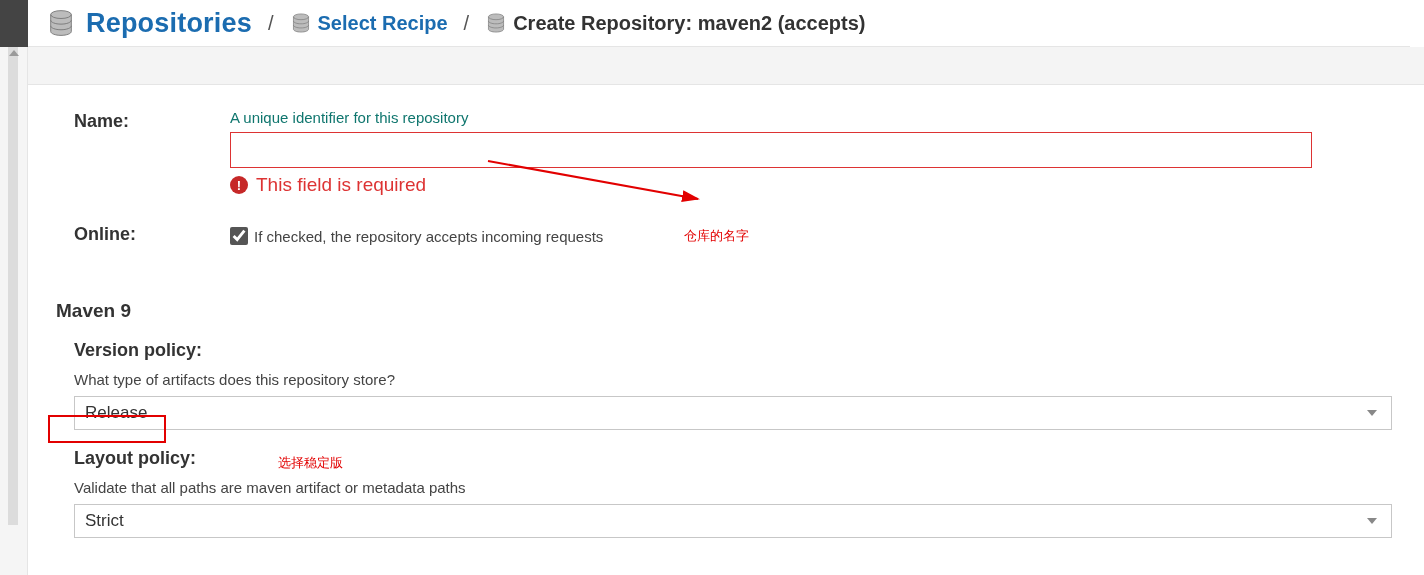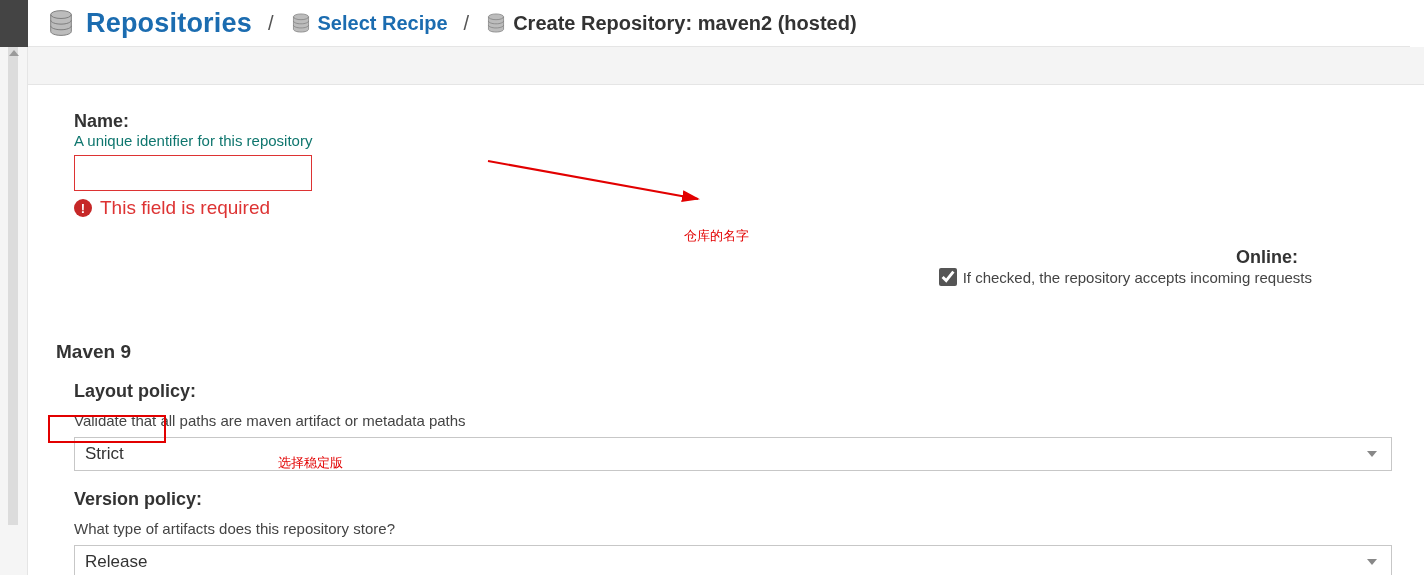--- a/index.html
+++ b/index.html
@@ -22,21 +22,21 @@
   .crumb-bar .current { color: #333; font-weight: 700; font-size: 20px; }
   .crumb-bar a { text-decoration: none; }
 
   
   .sub-strip { position: absolute; left: 28px; right: 0; top: 47px; height: 38px; background: #f4f4f4; border-bottom: 1px solid #e5e5e5; }
 
   
   .panel { position: absolute; left: 48px; right: 6px; top: 85px; bottom: 0; background: #fff; }
   .form { padding: 24px 26px 0 26px; position: relative; }
 
-  .row { display: flex; align-items: flex-start; flex-direction: column; }
+  .row { display: flex; align-items: flex-start; }
   .lbl { width: 156px; font-weight: 700; font-size: 18px; color: #333; padding-top: 2px; }
   .ctrl { flex: 1; min-width: 0; padding-right: 80px; }
   .help-text { font-size: 15px; color: #0f766e; margin-bottom: 6px; }
 
   .text-input { width: 100%; height: 36px; border: 1px solid #d33; background: #fff; padding: 0 8px; font-size: 15px; outline: none; }
   .err-line { display: flex; align-items: center; margin-top: 6px; }
   .err-icon { width: 18px; height: 18px; margin-right: 8px; border-radius: 50%; background: #c62828; display: inline-flex; align-items: center; justify-content: center; color: #fff; font-weight: 700; font-size: 13px; }
   .err-text { color: #d33; font-size: 19px; text-align: center; }
 
   .online-row { margin-top: 26px; align-items: flex-end; }
@@ -97,21 +97,21 @@
   <span class="db-icon sm">
     <svg viewBox="0 0 32 32">
         <ellipse cx="16" cy="7" rx="11" ry="4.2" class="db-fill"></ellipse>
         <path d="M5 7v18c0 2.3 4.9 4.2 11 4.2s11-1.9 11-4.2V7" class="db-fill"></path>
         <ellipse cx="16" cy="7" rx="11" ry="4.2" class="db-stroke"></ellipse>
         <path d="M5 7v18c0 2.3 4.9 4.2 11 4.2s11-1.9 11-4.2V7" class="db-stroke"></path>
         <path d="M5 13c0 2.3 4.9 4.2 11 4.2s11-1.9 11-4.2" class="db-stroke"></path>
         <path d="M5 19c0 2.3 4.9 4.2 11 4.2s11-1.9 11-4.2" class="db-stroke"></path>
       </svg>
   </span>
-  <span class="current">Create Repository: maven2 (hosted)</span>
+  <span class="current">Create Repository: maven2 (accepts)</span>
 </div>
 
 <div class="sub-strip"></div>
 
 <div class="panel">
   <div class="form">
 
     <div class="row">
       <div class="lbl">Name:</div>
       <div class="ctrl">
@@ -128,33 +128,33 @@
       <div class="lbl">Online:</div>
       <div class="ctrl" style="display:flex;align-items:center;">
         <input type="checkbox" class="chk" checked="" style="">
         <span class="chk-lbl">If checked, the repository accepts incoming requests</span>
       </div>
     </div>
 
     <div class="section-head" style="margin-left:-18px;">Maven 9</div>
 
     <div class="field-block">
-      <div class="field-title">Layout policy:</div>
-      <div class="field-desc">Validate that all paths are maven artifact or metadata paths</div>
+      <div class="field-title">Version policy:</div>
+      <div class="field-desc">What type of artifacts does this repository store?</div>
       <div class="dropdown" style="margin-right:80px;">
-        <span>Strict</span>
+        <span>Release</span>
         <span class="dd-arrow"></span>
       </div>
     </div>
 
     <div class="field-block">
-      <div class="field-title">Version policy:</div>
-      <div class="field-desc">What type of artifacts does this repository store?</div>
+      <div class="field-title">Layout policy:</div>
+      <div class="field-desc">Validate that all paths are maven artifact or metadata paths</div>
       <div class="dropdown" style="margin-right:80px;">
-        <span>Release</span>
+        <span>Strict</span>
         <span class="dd-arrow"></span>
       </div>
     </div>
 
     <svg class="arrow-svg" style="left:430px; top:66px; width:250px; height:60px;">
       <defs>
           <marker id="ah" markerWidth="10" markerHeight="10" refX="8" refY="3" orient="auto">
             <path d="M0,0 L0,6 L9,3 z" fill="#e20000"></path>
           </marker>
         </defs>

